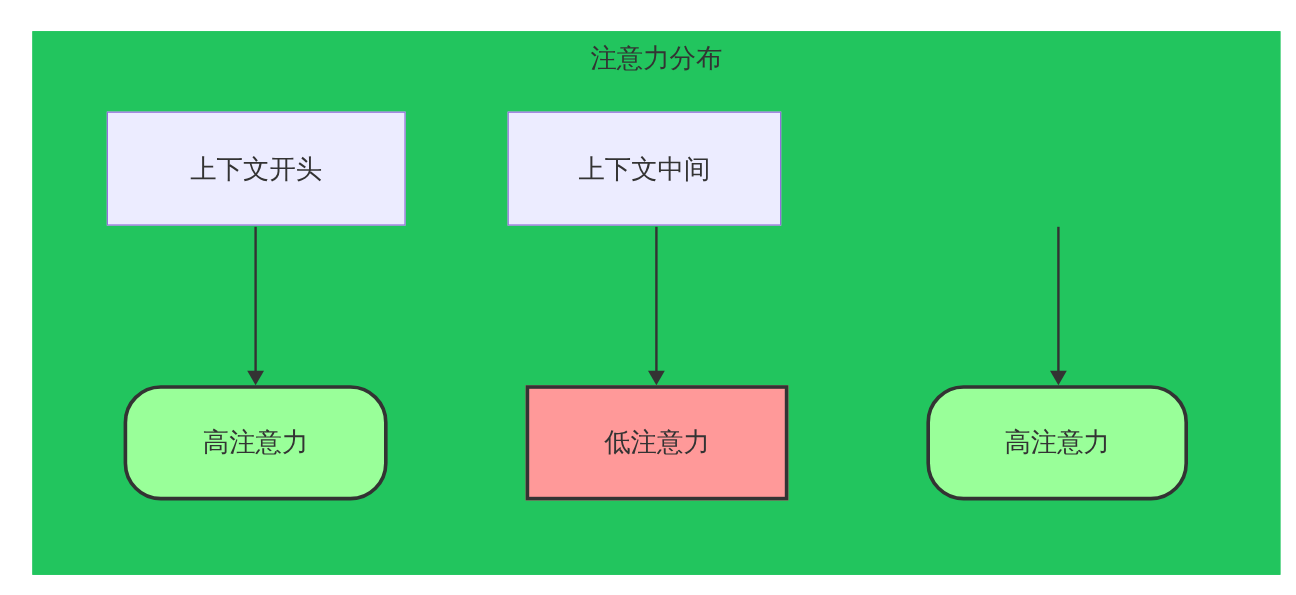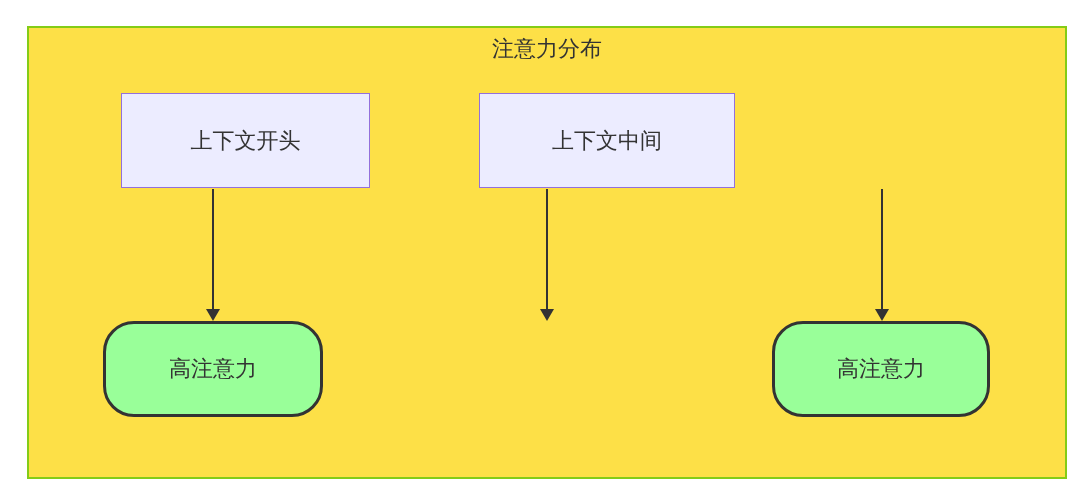--- a/index.html
+++ b/index.html
@@ -7,22 +7,22 @@
   body {
     background: #ffffff;
     font-family: "Liberation Sans", sans-serif;
     position: relative;
     overflow: hidden;
   }
   .cluster {
     position: absolute;
     left: 27px; top: 26px;
     width: 1040px; height: 453px;
-    background: #fde047;
-    border: 2px solid #84cc16;
+    background: #22c55e;
+    border: 2px solid #22c55e;
   }
   .cluster-title {
     position: absolute;
     top: 8px; left: 0;
     width: 100%;
     text-align: center;
     font-size: 22px;
     line-height: 26px;
     color: #333333;
     font-weight: 400;
@@ -34,24 +34,23 @@
     justify-content: center;
     font-size: 22px;
     color: #333333;
     text-align: center;
   }
   .ctx {
     top: 65px;
     height: 95px;
     background: #ececff;
     border: 1.5px solid #9370db;
-    margin-left: 32px;
   }
   .ctx-0 { left: 60px;  width: 249px; }
-  .ctx-1 { left: 418px; width: 256px; }
+  .ctx-1 { left: 394px; width: 228px; }
   .ctx-2 { left: 729px; width: 247px; }
   .att {
     top: 293px;
     height: 96px;
     border: 3px solid #333333;
   }
   .att-high { background: #99ff99; border-radius: 31px; }
   .att-low  { background: #ff9999; }
   .att-0 { left: 74px;  width: 220px; }
   .att-1 { left: 409px; width: 219px; }
@@ -99,20 +98,23 @@
     <span>高注意力</span>
   </div>
 
   <div class="node ctx ctx-1">
     <span>上下文中间</span>
   </div>
   <div class="arrow arrow-1">
     <div class="arrow-line"></div>
     <div class="arrow-head"></div>
   </div>
+  <div class="node att att-low att-1">
+    <span>低注意力</span>
+  </div>
 
   <div class="arrow arrow-2">
     <div class="arrow-line"></div>
     <div class="arrow-head"></div>
   </div>
   <div class="node att att-high att-2">
     <span>高注意力</span>
   </div>
 
 </div>

